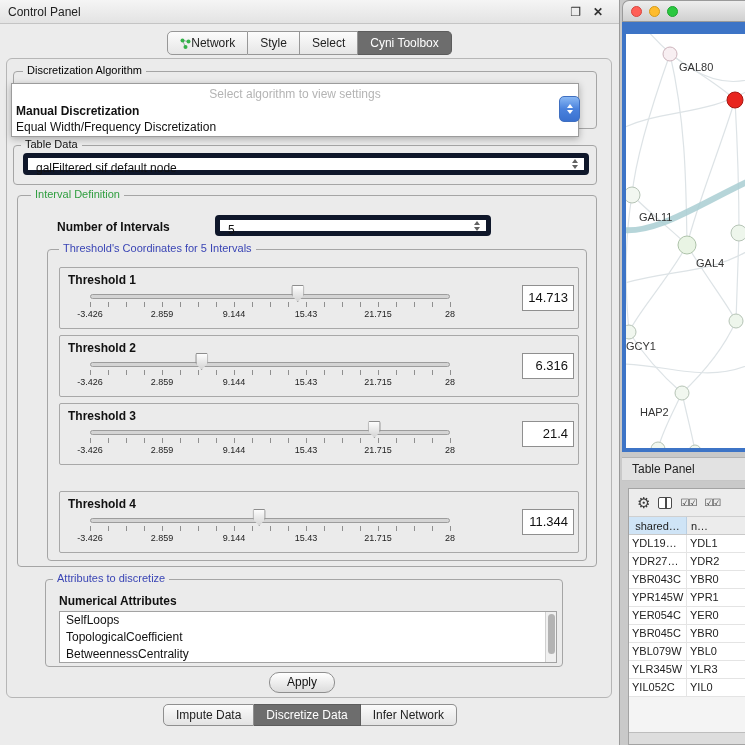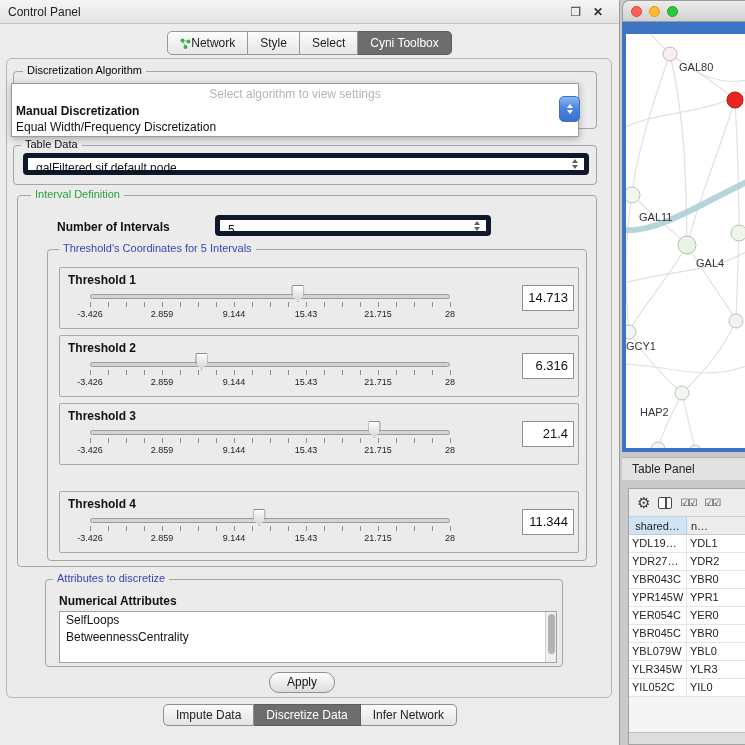--- a/index.html
+++ b/index.html
@@ -273,20 +273,21 @@
       </div>
 
       <div class="group" style="left:38px; top:520px; width:518px; height:88px;"></div>
       <div class="legend blue" style="left:46px; top:513px;">Attributes to discretize</div>
       <div class="bold-label" style="left:52px; top:535px;">Numerical Attributes</div>
       <div class="listbox">
         <div class="list-scroll">
           <div class="list-thumb"></div>
         </div>
       <div class="list-item">SelfLoops</div>
+          <div class="list-item">TopologicalCoefficient</div>
           <div class="list-item">BetweennessCentrality</div>
         </div>
 
       <div class="btn" style="left:262px; top:613px; width:66px; height:21px;">Apply</div>
     </div>
 
     <div class="bottom-tabbar">
       <div class="btab">Impute Data</div>
       <div class="btab sel">Discretize Data</div>
       <div class="btab">Infer Network</div>

